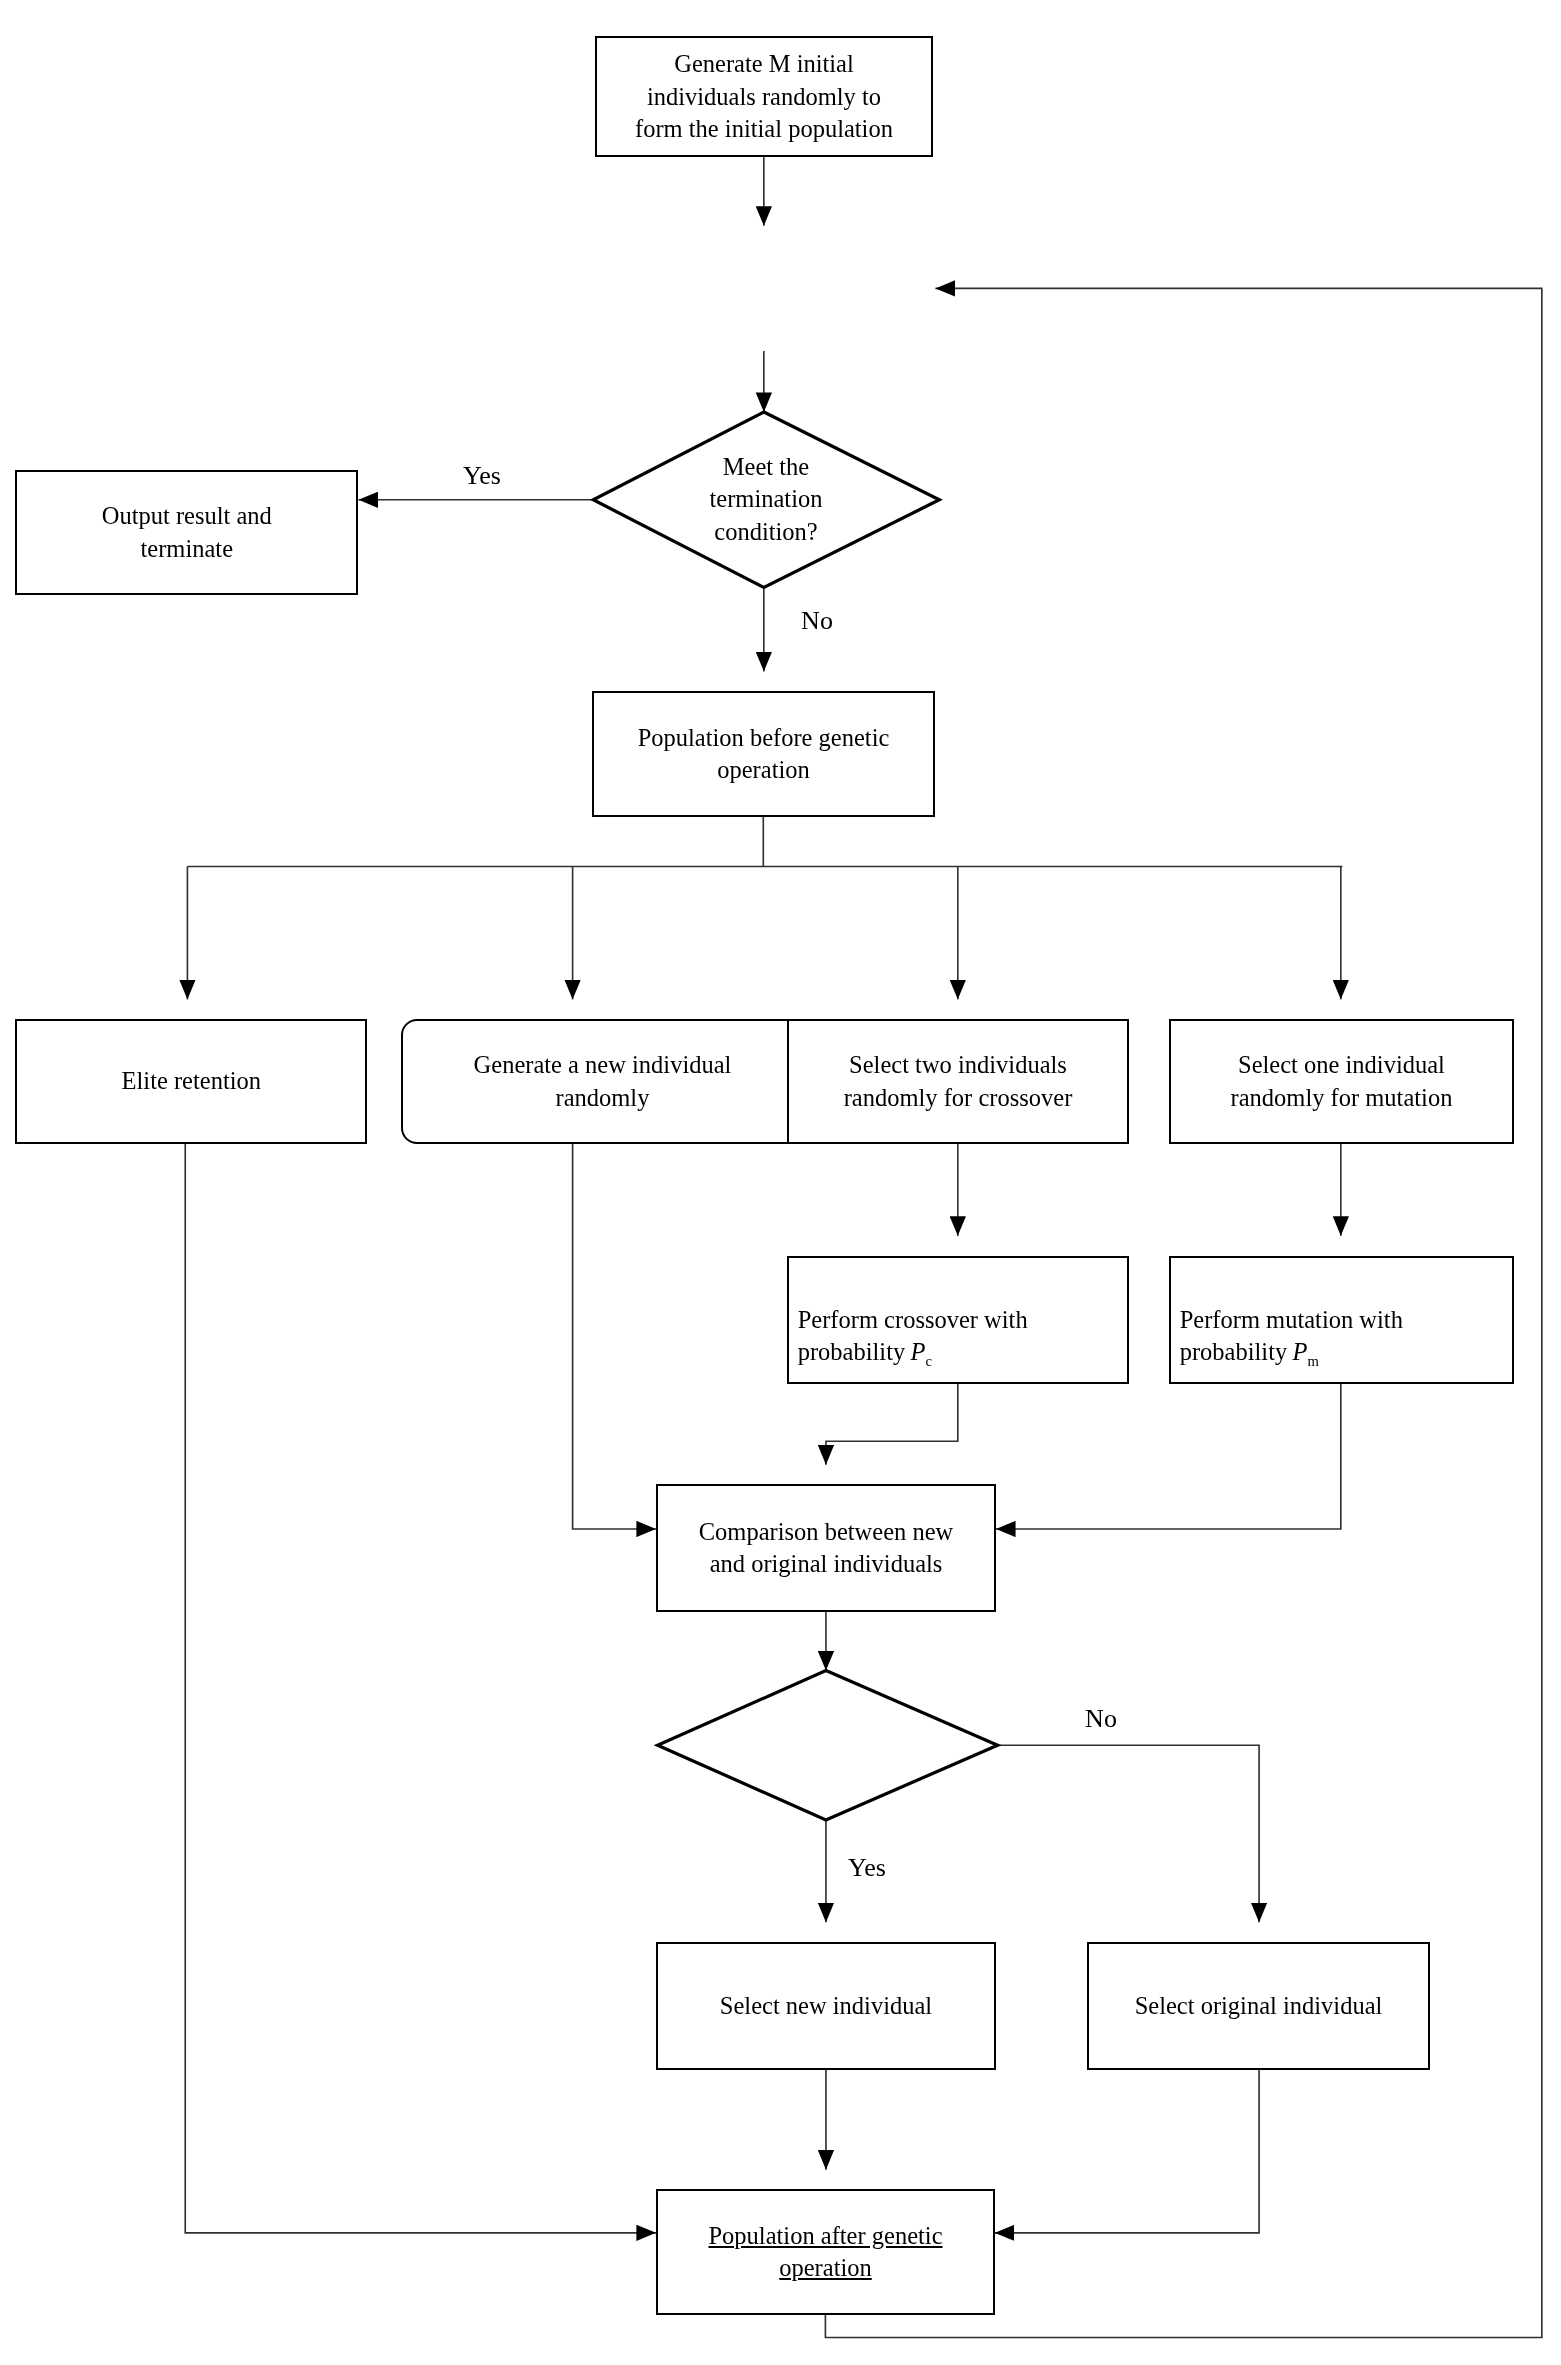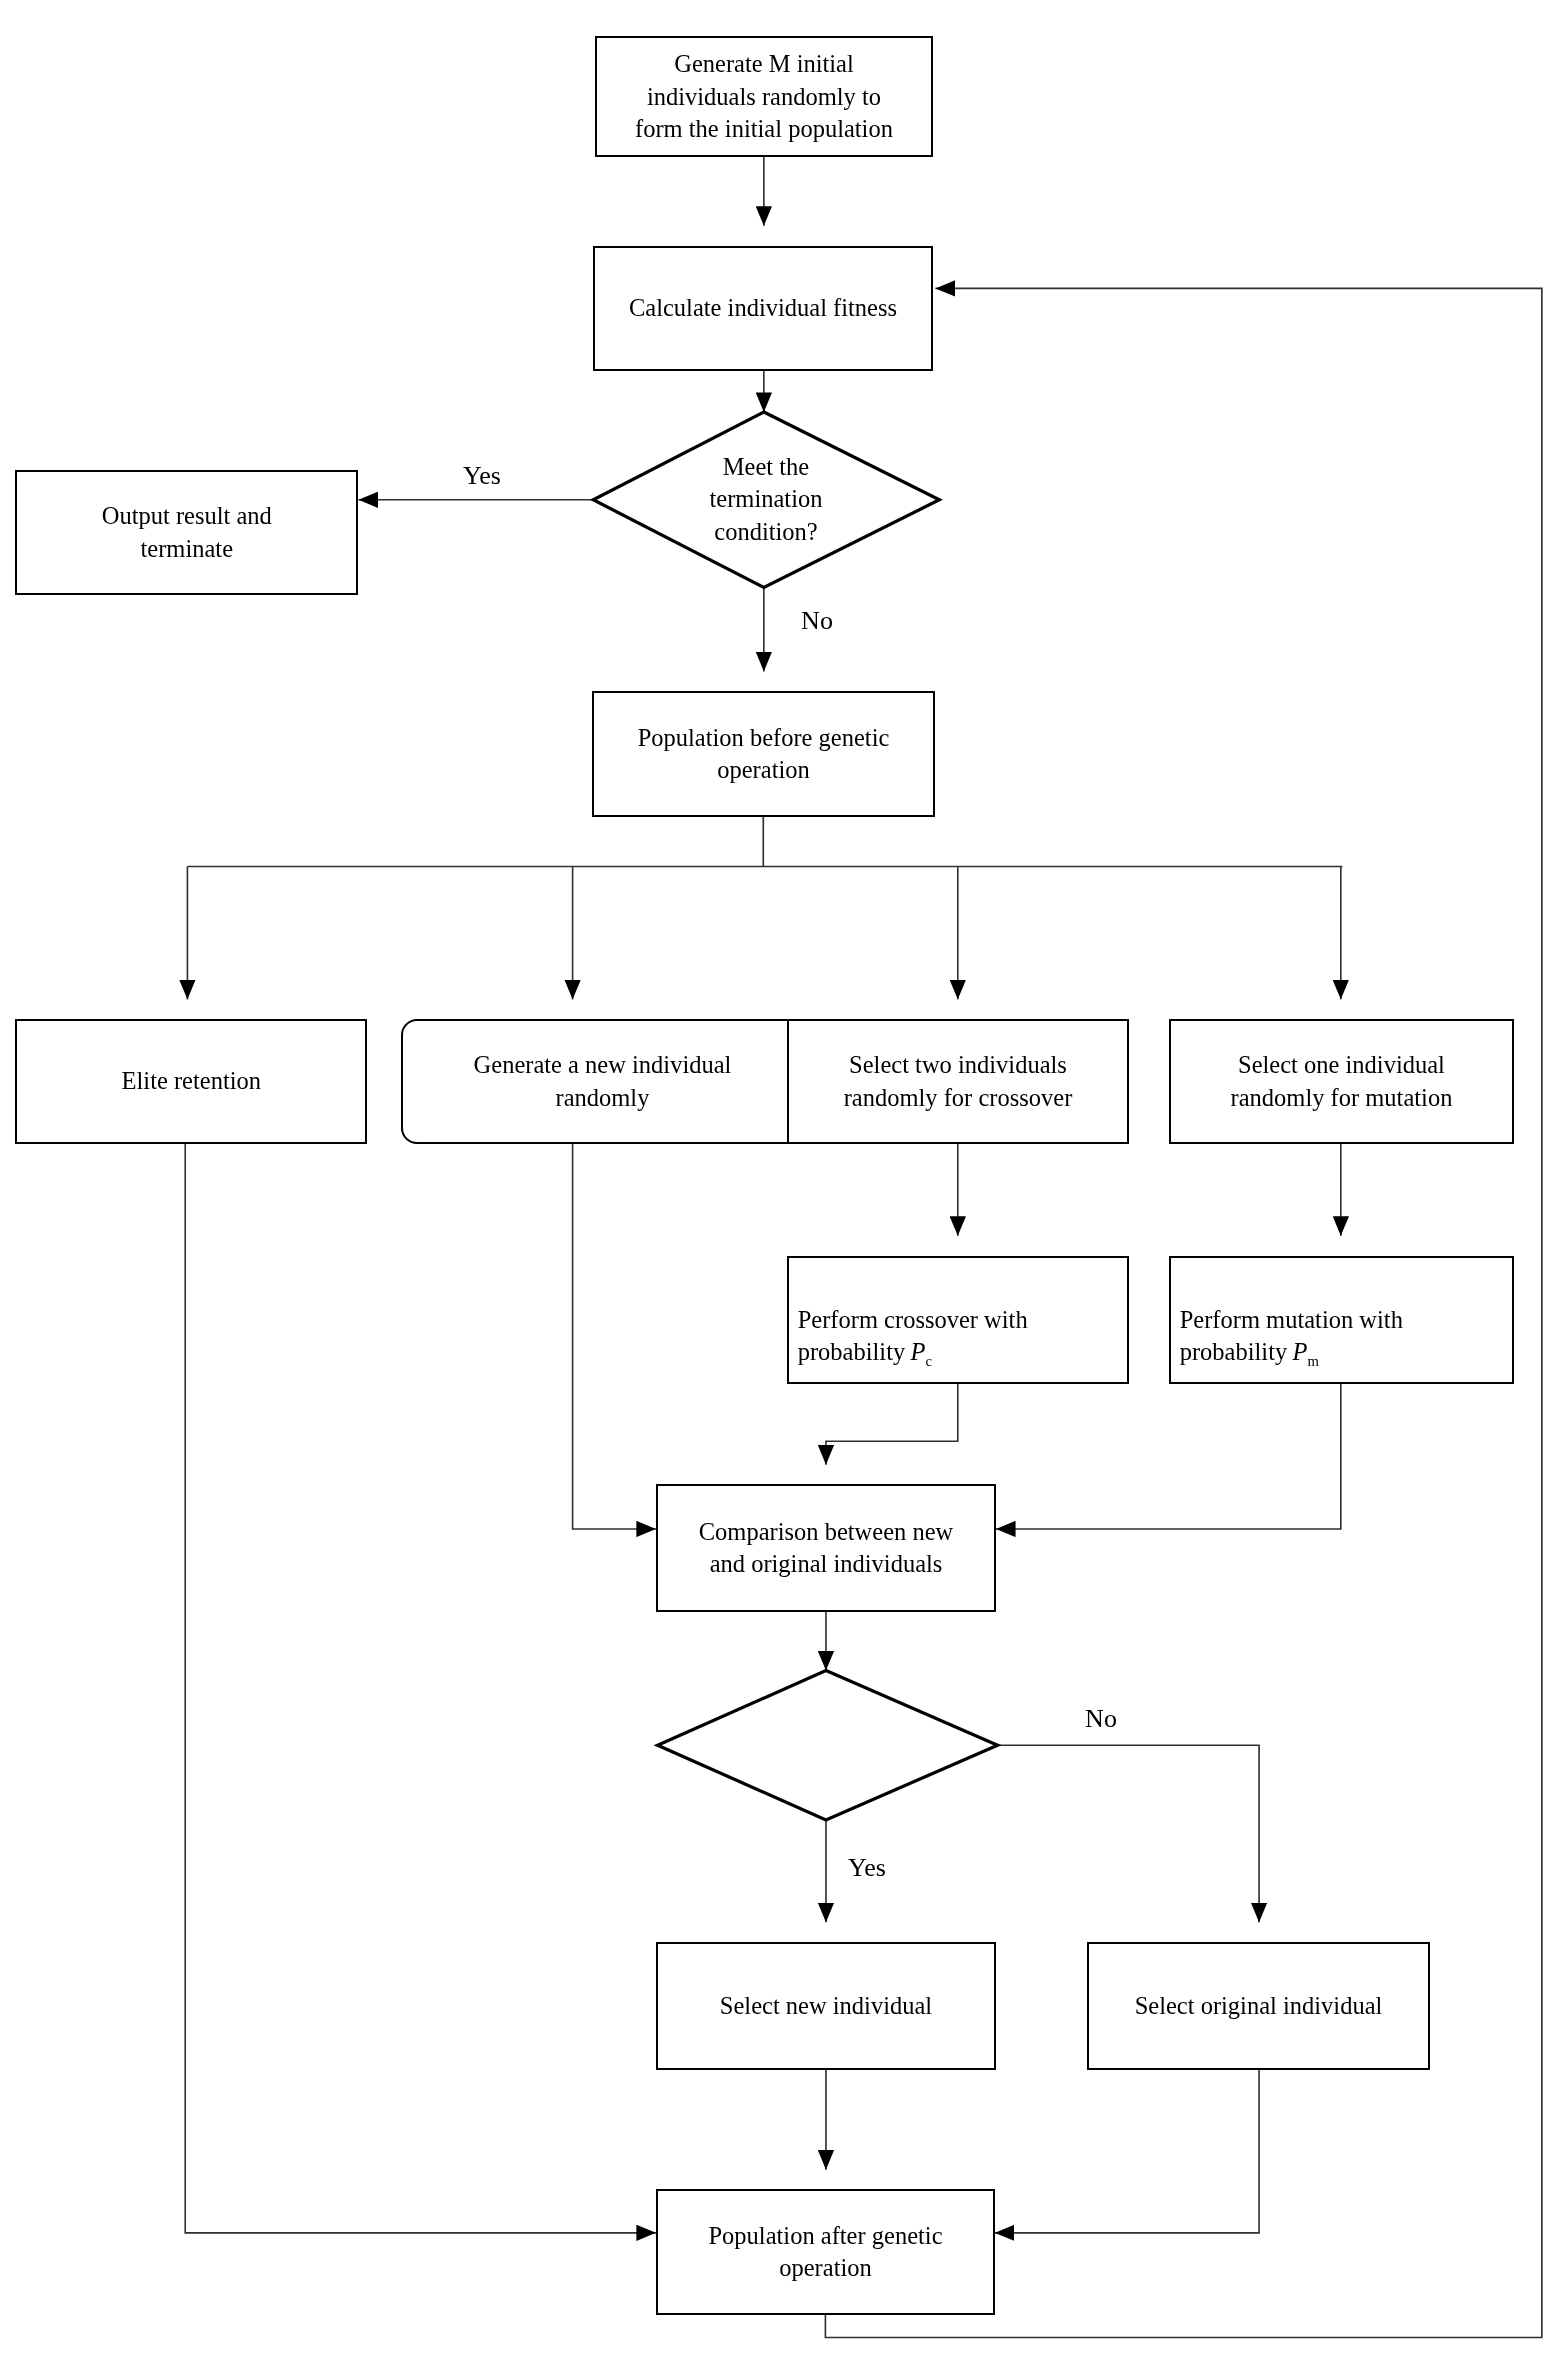--- a/index.html
+++ b/index.html
@@ -92,23 +92,20 @@
       <polygon points="1516,3066 1831,3203 1516,3340 1207,3203"></polygon>
     </g>
   </svg>
 
   <div class="box" style="left:595px; top:16.3px; width:338px; height:121px;">
     <div class="node-label">Generate M initial
 individuals randomly to
 form the initial population</div>
   </div>
 
-  <div class="box" style="left:593px; top:226px; width:340px; height:125px;">
-    <div class="node-label">Calculate individual fitness</div>
-  </div>
 
   <div class="diamond-label" style="left:679px; top:436px; width:174px; height:127px;">Meet the
 termination
 condition?</div>
 
   <div class="box" style="left:15.3px; top:450px; width:343px; height:125px;">
     <div class="node-label">Output result and
 terminate</div>
   </div>
 
@@ -165,19 +162,19 @@
   <div class="edge-label" style="left:867px; top:1868px;">Yes</div>
 
   <div class="box" style="left:656px; top:1922px; width:340px; height:128px;">
     <div class="node-label">Select new individual</div>
   </div>
 
   <div class="box" style="left:1087px; top:1922px; width:343px; height:128px;">
     <div class="node-label">Select original individual</div>
   </div>
 
-  <div class="box" style="left:656px; top:2169px; width:339px; height:126px;">
+  <div class="box" style="left:656px; top:2169px; width:339px; height:126px;text-decoration:underline;">
     <div class="node-label">Population after genetic
 operation</div>
   </div>
 
 </div>
 
 
 </body></html>

